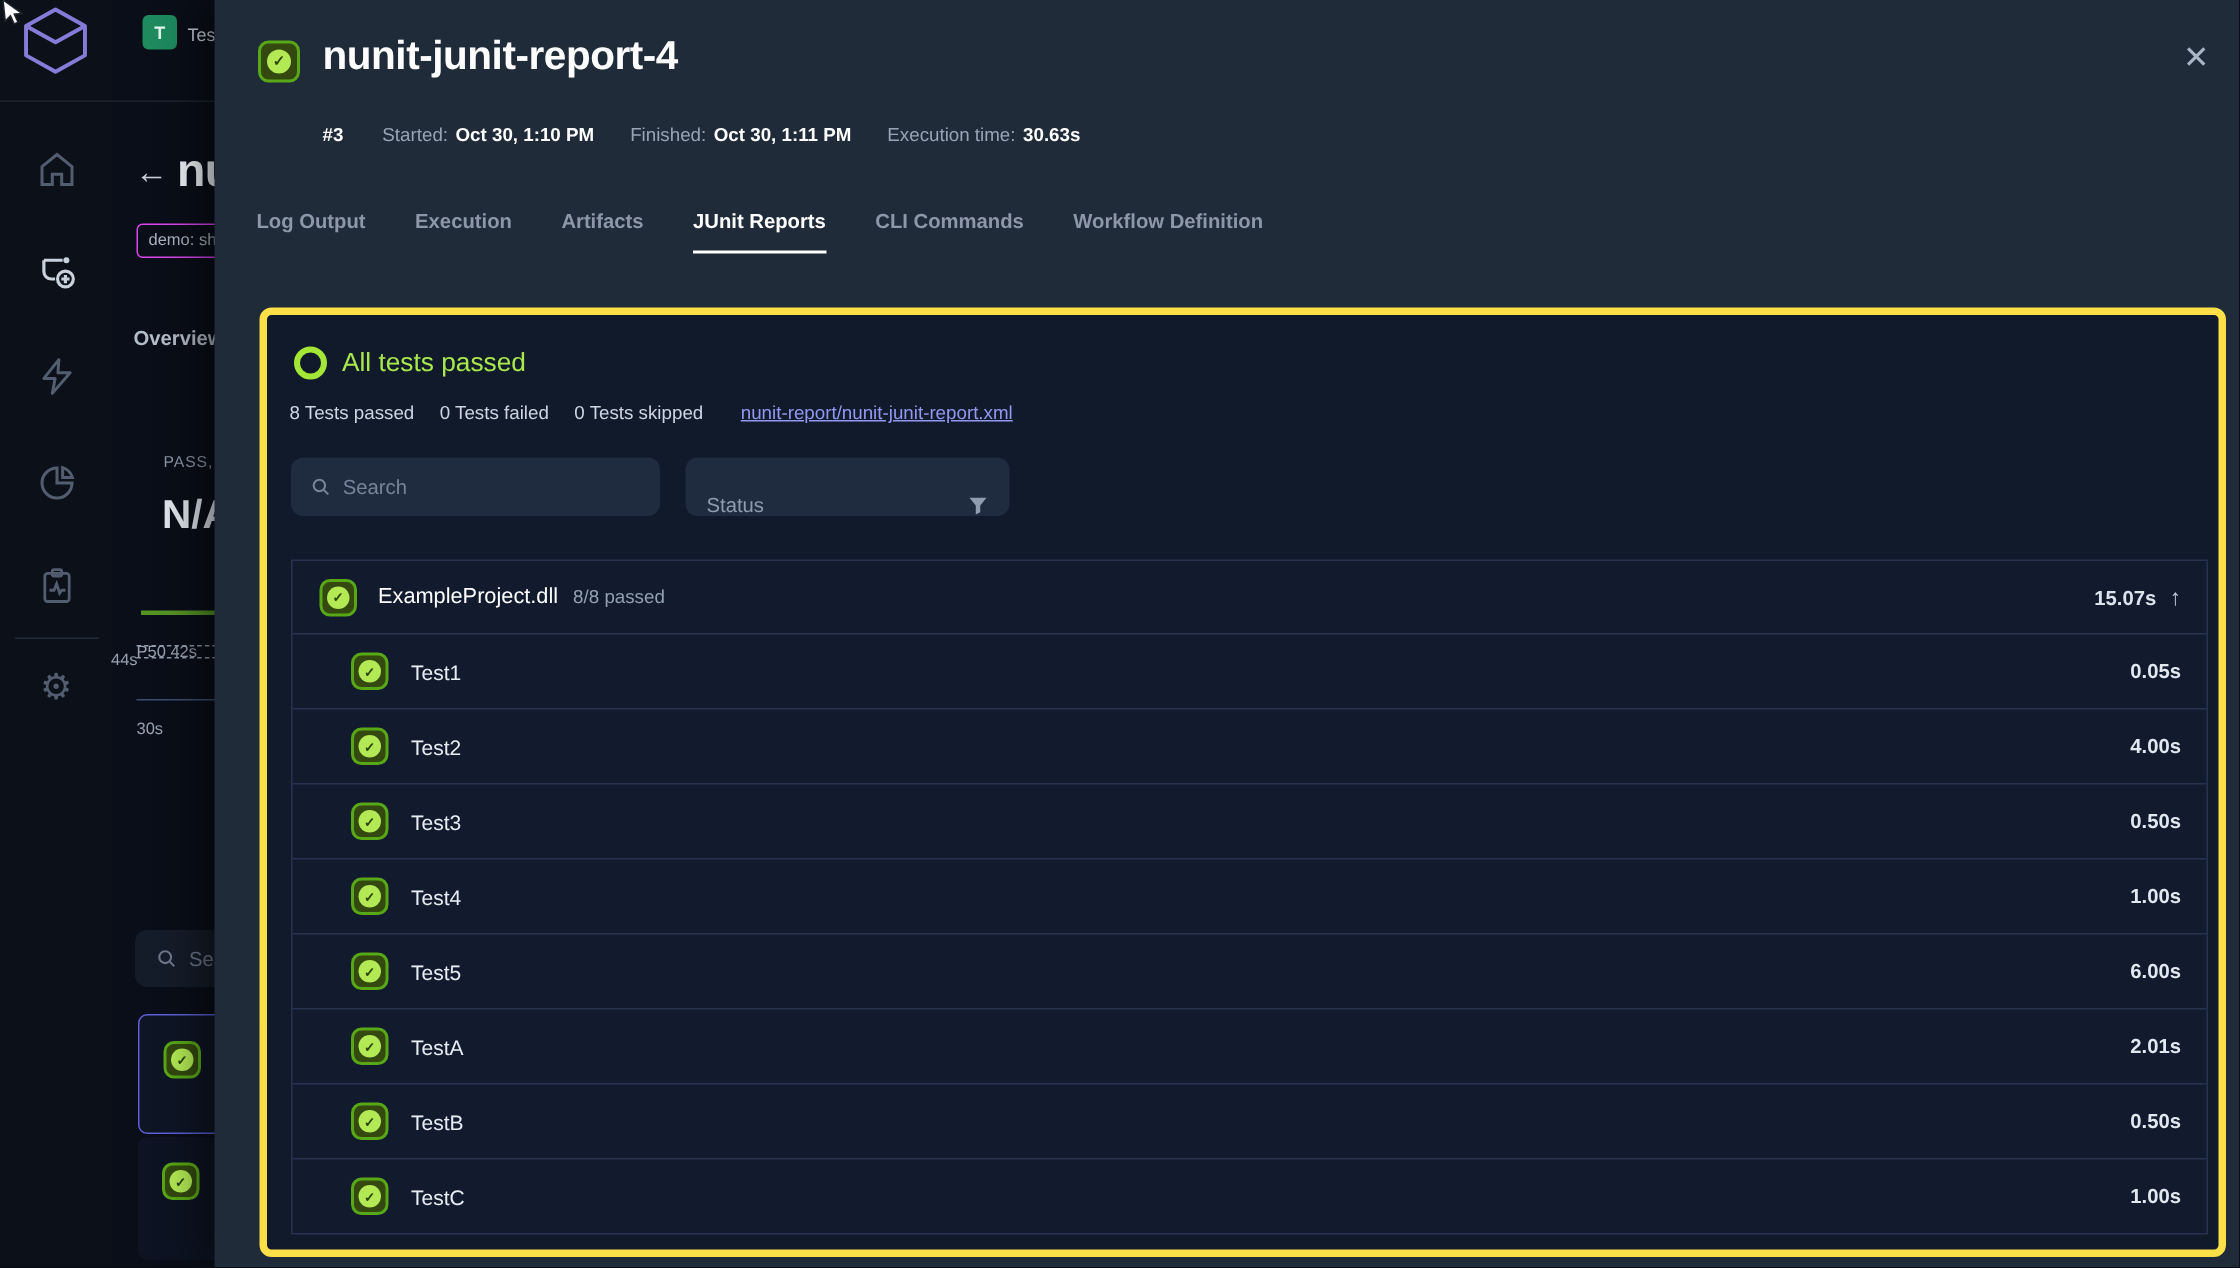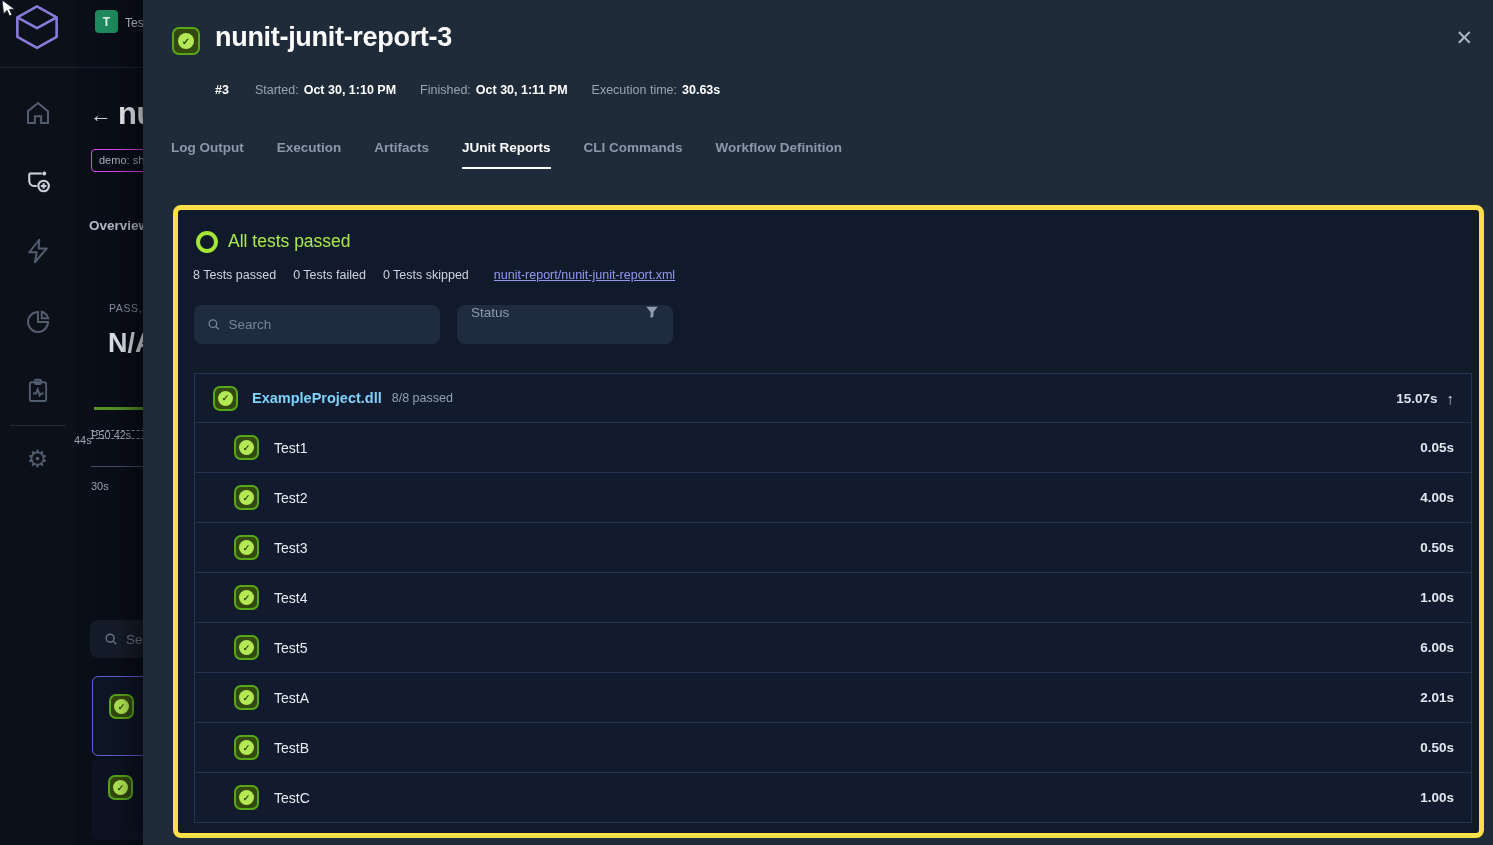--- a/index.html
+++ b/index.html
@@ -69,26 +69,26 @@
   .ring-icon{ position:absolute; left:18px; top:21px; width:22px; height:22px; border:4px solid #a3e635; border-radius:50%; }
   .status-title{ position:absolute; left:50px; top:21px; font-size:17.5px; color:#a9e84c; }
   .counts-row{ position:absolute; left:15px; top:58px; display:flex; align-items:baseline; gap:17px; font-size:12.5px; color:#ccd5e0; }
   .file-link{ color:#9298f1; text-decoration:underline; margin-left:8px; }
   .search-box{ position:absolute; left:16px; top:95px; width:246px; height:39px; background:#1f2c3f; border-radius:8px;
     display:flex; align-items:center; padding:0 13px; gap:8px; }
   .search-box input{ background:transparent; border:none; outline:none; color:#c6cfdb; font-size:13.5px; width:100%;
     font-family:"Liberation Sans", sans-serif; }
   .search-box input::placeholder{ color:#76839a; }
   .status-box{ position:absolute; left:279px; top:95px; width:216px; height:39px; background:#1f2c3f; border-radius:8px;
-    display:flex; align-items:flex-start; justify-content:space-between; padding:0 14px; cursor:pointer; }
+    display:flex; align-items:flex-end; justify-content:space-between; padding:0 14px; cursor:pointer; }
   .status-box .label{ font-size:13.5px; color:#8e9bb0; }
 
   .table{ position:absolute; left:16px; top:163px; width:1278px; background:#121b2d; border:1px solid #273251; }
   .suite-row{ height:48px; display:flex; align-items:center; padding:0 17px 0 18px; }
-  .suite-name{ font-size:14.5px; font-weight:700; color:#7dd3fc; margin-left:14px; }
+  .suite-name{ font-size:14.5px; font-weight:400; color:#ffffff; margin-left:14px; }
   .suite-summary{ font-size:12.5px; color:#93a0b4; margin-left:10px; }
   .suite-right{ margin-left:auto; display:flex; align-items:center; gap:9px; }
   .suite-duration{ font-size:13.5px; font-weight:700; color:#dce3ed; }
   .sort-arrow{ font-size:15px; color:#c3cbdb; cursor:pointer; }
   .test-row{ height:50px; display:flex; align-items:center; padding:0 17px 0 39px; border-top:1px solid #273251; cursor:pointer; }
   .test-name{ font-size:14px; color:#e8edf3; margin-left:15px; }
   .test-duration{ margin-left:auto; font-size:13.5px; font-weight:700; color:#e2e8f0; }
 
   .cursor{ position:absolute; left:0; top:0; pointer-events:none; }
 </style>
@@ -185,21 +185,21 @@
   <div class="bg-card2">
     <span class="badge badge-md" style="position:absolute;left:16px;top:17px">
       <span class="badge-circle">✓</span>
     </span>
   </div>
 
   <div class="modal">
     <span class="badge badge-lg modal-badge">
       <span class="badge-circle">✓</span>
     </span>
-    <h1 class="modal-title">nunit-junit-report-3</h1>
+    <h1 class="modal-title">nunit-junit-report-4</h1>
     <span class="modal-close">✕</span>
 
     <div class="meta-row">
       <span class="meta-run">#3</span>
       <span class="meta-label">Started:</span>
       <span class="meta-value">Oct 30, 1:10 PM</span>
       <span class="meta-label">Finished:</span>
       <span class="meta-value">Oct 30, 1:11 PM</span>
       <span class="meta-label">Execution time:</span>
       <span class="meta-value">30.63s</span>

